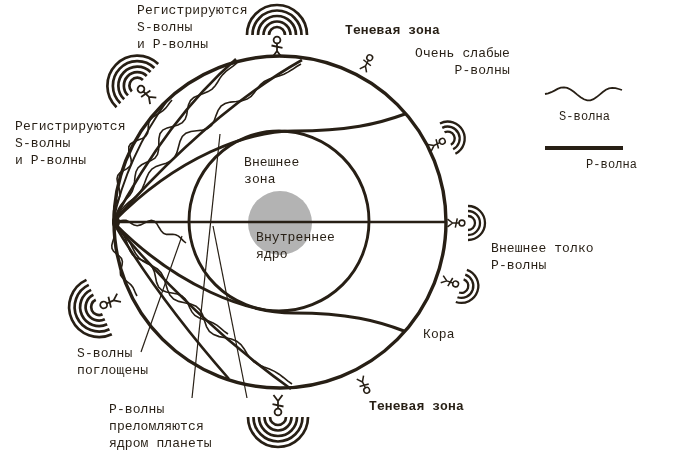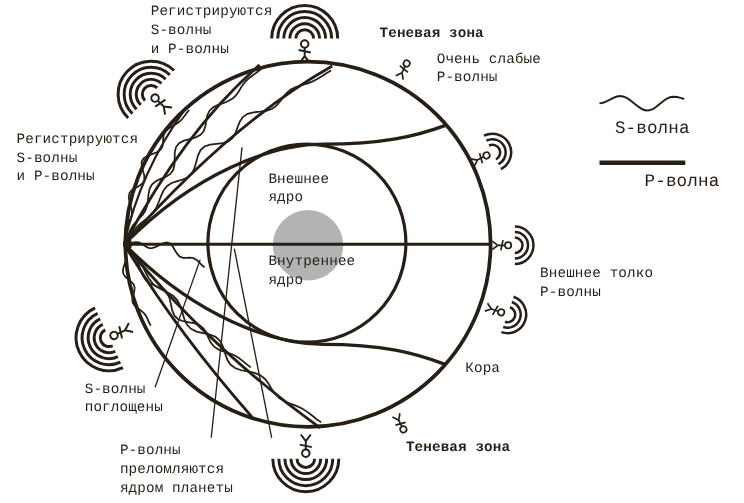--- a/index.html
+++ b/index.html
@@ -9,21 +9,21 @@
     background:var(--bg); overflow:hidden;
     font-family:Liberation Mono, monospace;
     color:var(--ink);
   }
   svg { position:absolute; left:0; top:0; }
   .lbl {
     position:absolute; font-size:13px; line-height:17px;
     white-space:pre-line; color:var(--ink); letter-spacing:0.1px;
   }
   .bold { font-weight:bold; }
-  .legend-lbl { font-size:16px; }
+  .legend-lbl { font-size:12px; }
 </style>
 </head>
 <body>
 
 <div class="stage">
 
   <svg width="676" height="457" viewBox="0 0 676 457">
     <defs>
       <g id="person">
         <circle cx="0" cy="-7" r="3.4"></circle>
@@ -117,25 +117,25 @@
     <path d="M545,148 H623" stroke="var(--ink)" stroke-width="4" fill="none"></path>
   </svg>
 
   <div class="lbl" style="left:137px; top:2px;">Регистрируются
 S-волны
 и P-волны</div>
   <div class="lbl" style="left:15px;  top:118px;">Регистрируются
 S-волны
 и P-волны</div>
   <div class="lbl bold" style="left:345px; top:22px;">Теневая зона</div>
-  <div class="lbl" style="left:397px; top:45px;">Очень слабые
+  <div class="lbl" style="left:415px; top:45px;text-align:right;">Очень слабые
 P-волны</div>
   <div class="lbl" style="left:244px; top:154px;">Внешнее
-ядро</div>
-  <div class="lbl" style="left:244px; top:229px;">Внутреннее
+зона</div>
+  <div class="lbl" style="left:256px; top:229px;">Внутреннее
 ядро</div>
   <div class="lbl" style="left:491px; top:240px;">Внешнее толко
 P-волны</div>
   <div class="lbl" style="left:423px; top:326px;">Кора</div>
   <div class="lbl bold" style="left:369px; top:398px;">Теневая зона</div>
   <div class="lbl" style="left:77px;  top:345px;">S-волны
 поглощены</div>
   <div class="lbl" style="left:109px; top:401px;">P-волны
 преломляются
 ядром планеты</div>

